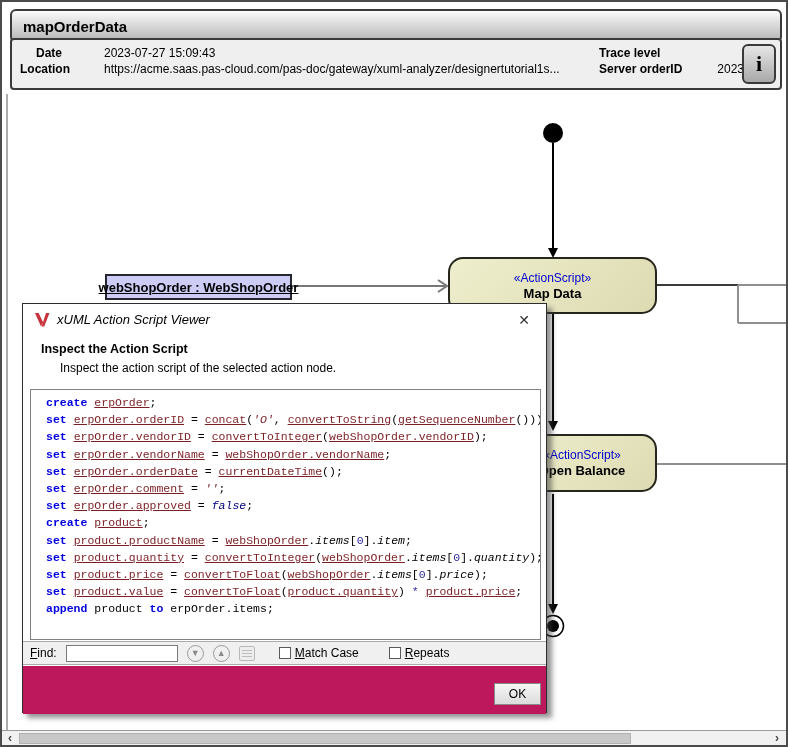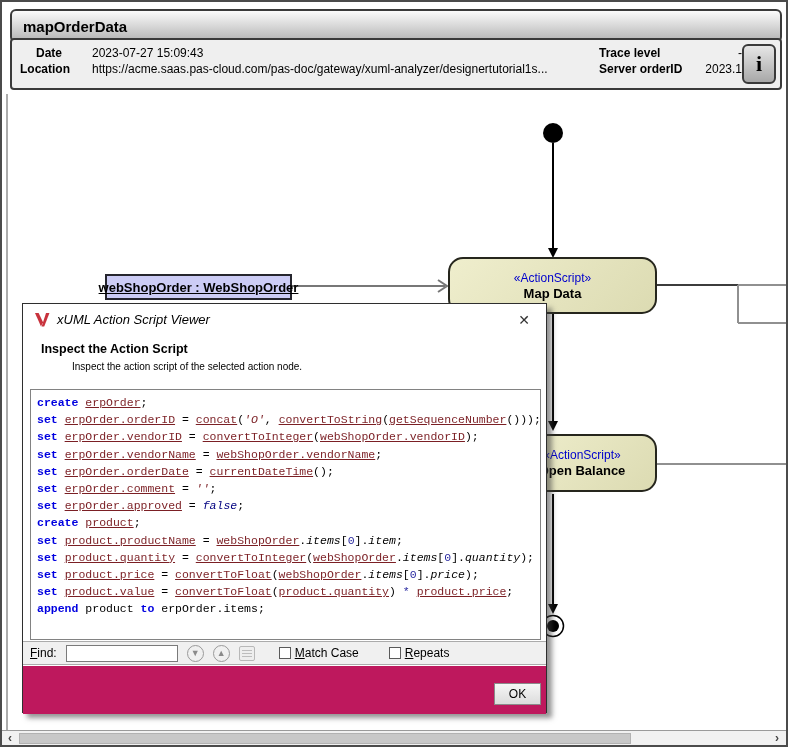--- a/index.html
+++ b/index.html
@@ -17,21 +17,21 @@
     background:linear-gradient(#fbfbfb,#b4b4b4);
     display:flex; align-items:center; padding-left:11px;
     font-size:15px; font-weight:bold;
   }
   .infopanel {
     position:absolute; left:8px; top:36px; width:772px; height:52px;
     border:2px solid #3a3a3a; border-radius:4px; background:#efefef;
     font-size:12px;
   }
   .inf-lab { position:absolute; font-weight:bold; }
-  .inf-val { position:absolute; }
+  .inf-val { position:absolute;margin-left:12px; }
   .ibtn {
     position:absolute; right:4px; top:4px; width:34px; height:40px;
     border:2px solid #3a3a3a; border-radius:6px;
     background:linear-gradient(#e6e6e6,#a8a8a8);
     font-family:"Liberation Serif", serif; font-weight:bold; font-size:22px;
     display:flex; align-items:center; justify-content:center; cursor:pointer;
   }
 
   
   #diagram-svg { position:absolute; left:0; top:0; z-index:1; pointer-events:none; }
@@ -58,26 +58,26 @@
     font-size:12px;
   }
   .dlg-titlebar {
     position:absolute; left:0; top:0; width:100%; height:31px; background:#fff;
     display:flex; align-items:center; padding:0 12px;
   }
   .dlg-logo { width:15px; height:15px; margin-right:7px; flex:0 0 auto; }
   .dlg-title { font-size:13px; flex:1;font-style:italic; }
   .dlg-close { font-size:14px; color:#333; cursor:pointer; padding:1px 4px; }
   .dlg-heading { position:absolute; left:18px; top:38px; font-weight:bold; font-size:12.5px; }
-  .dlg-desc { position:absolute; left:37px; top:57px; font-size:10px;margin-left:12px; }
+  .dlg-desc { position:absolute; left:37px; top:57px; font-size:12px; }
 
   .codebox {
     position:absolute; left:7px; top:85px; width:511px; height:251px;
     background:#fff; border:1px solid #828282; overflow:hidden;
-    padding:4px 6px;
+    padding:4px 15px;
     font-family:"Liberation Mono","DejaVu Sans Mono",monospace;
     font-size:11.5px; line-height:17.2px; white-space:pre;
   }
   .tk-k { color:#0000e0; font-weight:bold; }
   .tk-i { color:#7b1f24; text-decoration:underline; }
   .tk-s { color:#7b1f24; font-style:italic; }
   .tk-b { color:#000080; font-style:italic; }
   .tk-n { color:#2a2aa0; }
   .tk-o { color:#2a2aa0; }
   .tk-m { color:#000; font-style:italic; }

